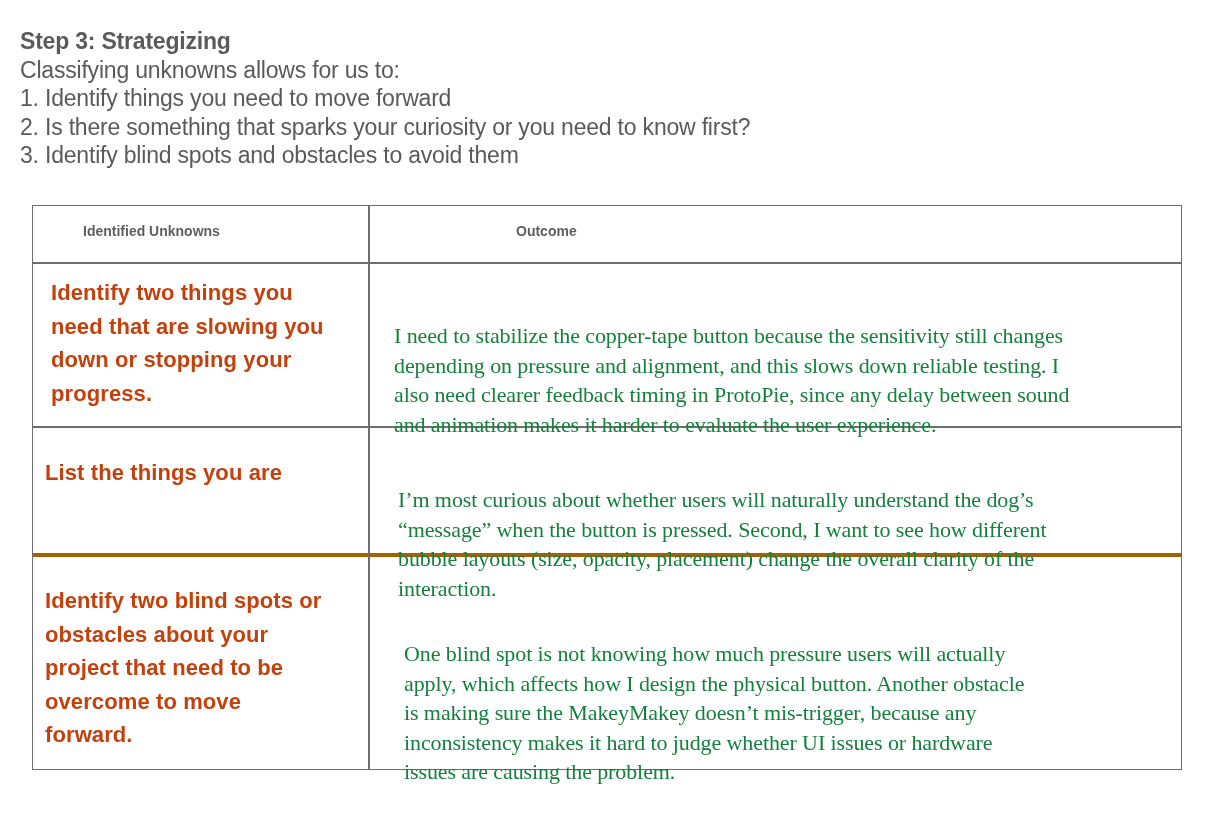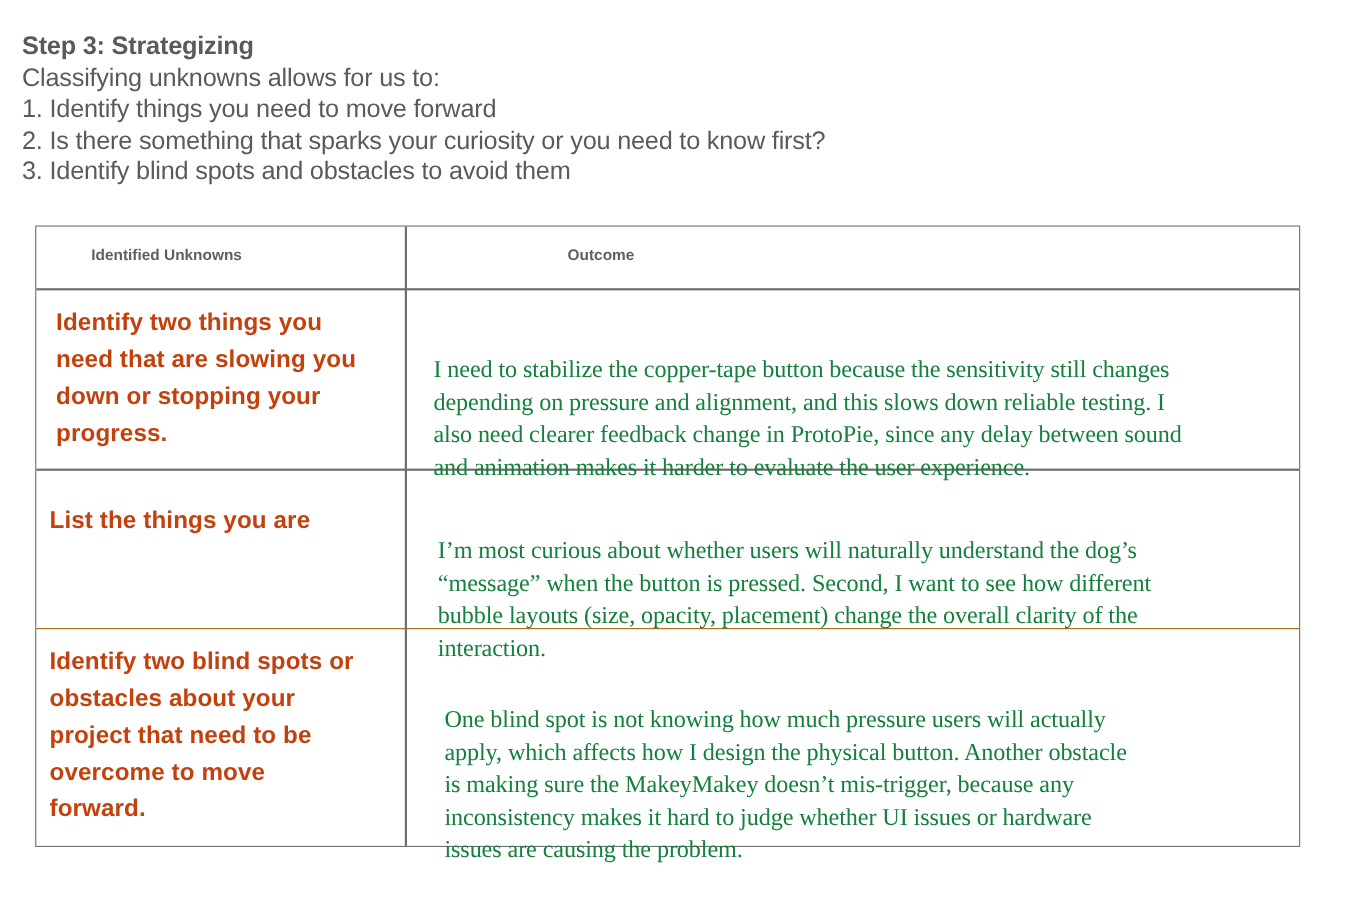--- a/index.html
+++ b/index.html
@@ -49,21 +49,21 @@
       background: #6e6e6e;
     }
     .row {
       position: absolute;
       left: 0;
       right: 0;
       box-sizing: border-box;
     }
     .row.header { top: 0; height: 58px; border-bottom: 2px solid #6e6e6e; }
     .row.r1 { top: 58px; height: 164px; border-bottom: 2px solid #6e6e6e; }
-    .row.r2 { top: 222px; height: 144px; border-bottom: 1px solid #a16207; }
+    .row.r2 { top: 222px; height: 129px; border-bottom: 4px solid #a16207; }
     .row.r3 { top: 378px; height: 185px; }
 
     .cell {
       position: absolute;
       box-sizing: border-box;
     }
     .head-text {
       font-family: "Liberation Sans", sans-serif;
       font-weight: bold;
       font-size: 14px;
@@ -111,21 +111,21 @@
   <div class="row r1">
     <div class="cell left-text" style="left:18px; top:12px;">
       <div>Identify two things you</div>
       <div>need that are slowing you</div>
       <div>down or stopping your</div>
       <div>progress.</div>
     </div>
     <div class="cell right-text" style="left:361px; top:22px;">
       <div>I need to stabilize the copper-tape button because the sensitivity still changes</div>
       <div>depending on pressure and alignment, and this slows down reliable testing. I</div>
-      <div>also need clearer feedback change in ProtoPie, since any delay between sound</div>
+      <div>also need clearer feedback timing in ProtoPie, since any delay between sound</div>
       <div>and animation makes it harder to evaluate the user experience.</div>
     </div>
   </div>
 
   <div class="row r2">
     <div class="cell left-text" style="left:12px; top:28px;">
       <div>List the things you are</div>
     </div>
     <div class="cell right-text" style="left:365px; top:22px;">
       <div>I’m most curious about whether users will naturally understand the dog’s</div>

